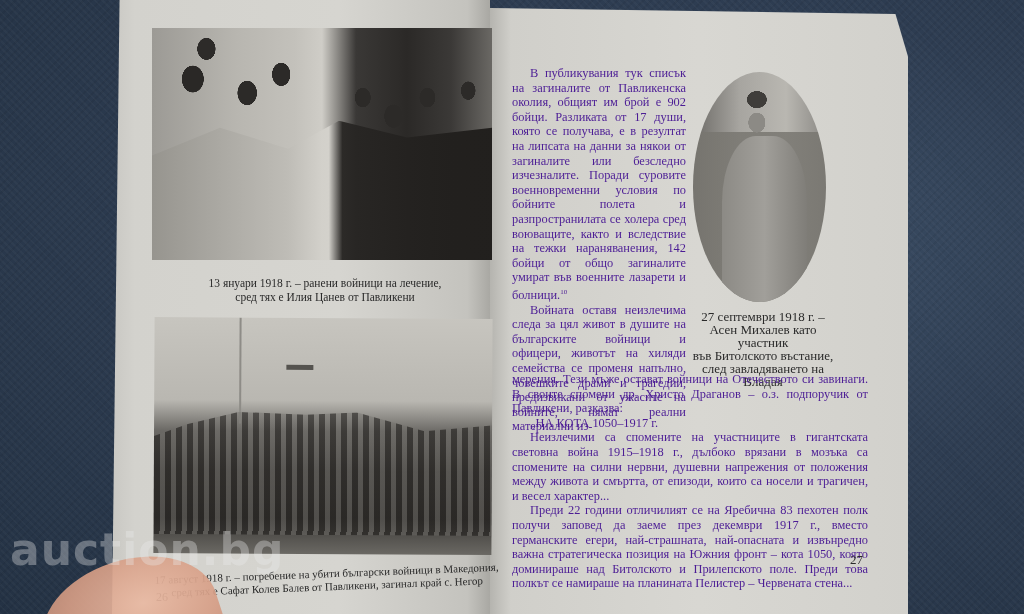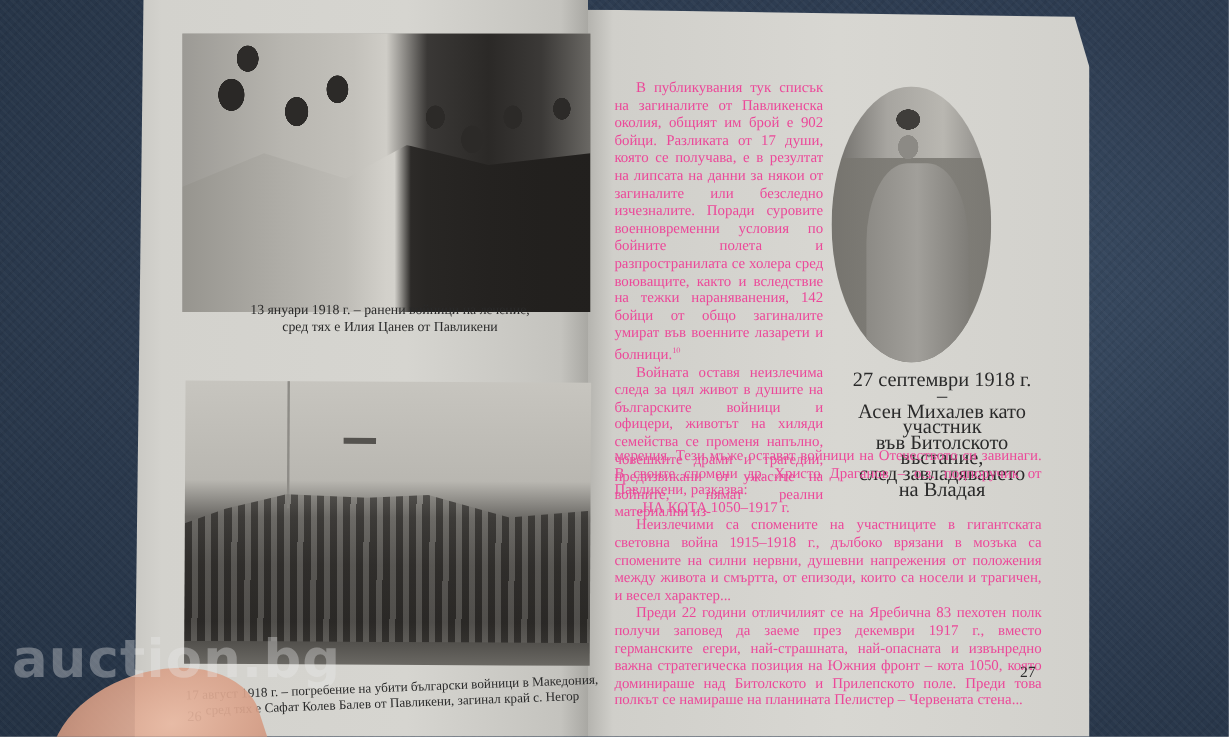--- a/index.html
+++ b/index.html
@@ -76,25 +76,25 @@
       linear-gradient(90deg, #6c6a66 0%, #a7a5a0 35%, #b9b7b1 70%, #8a8884 100%);
   }
   .photo-oval .body {
     position:absolute; left:22%; right:14%; top:28%; bottom:0;
     background: linear-gradient(90deg, #8c8a85, #a19f9a 50%, #7f7d78);
     border-radius:40% 40% 0 0;
   }
   .caption {
     position:absolute; text-align:center; color:#2a2a2a; font-size:11.5px; line-height:14px;
   }
-  .cap-top { left:170px; top:252px; width:310px;font-family:Liberation Serif, serif; }
+  .cap-top { left:170px; top:276px; width:310px;font-family:Liberation Serif, serif; }
   .cap-bottom { left:154px; top:574px; width:345px; font-size:11px; line-height:13px; transform:rotate(-2.2deg); transform-origin:left top; }
-  .cap-oval { left:688px; top:310px; width:150px; font-size:17px; line-height:13px;margin-left:22px; }
+  .cap-oval { left:688px; top:310px; width:150px; font-size:13px; line-height:13px; }
   .column {
-    position:absolute; color:#ec4899; font-size:12.4px; line-height:14.6px; text-align:justify;
+    position:absolute; color:#4c1d95; font-size:12.4px; line-height:14.6px; text-align:justify;
   }
   .col-narrow { left:512px; top:66px; width:174px; }
   .col-wide { left:512px; top:372px; width:356px; }
   .column p { margin:0; }
   .indent { text-indent:18px; }
   .sup { font-size:7px; vertical-align:super; }
   .page-num { position:absolute; font-size:13px; color:#2a2a2a; }
   .pn-right { left:850px; top:552px; }
   .pn-left { left:156px; top:590px; font-size:12px; }
   .hand {

